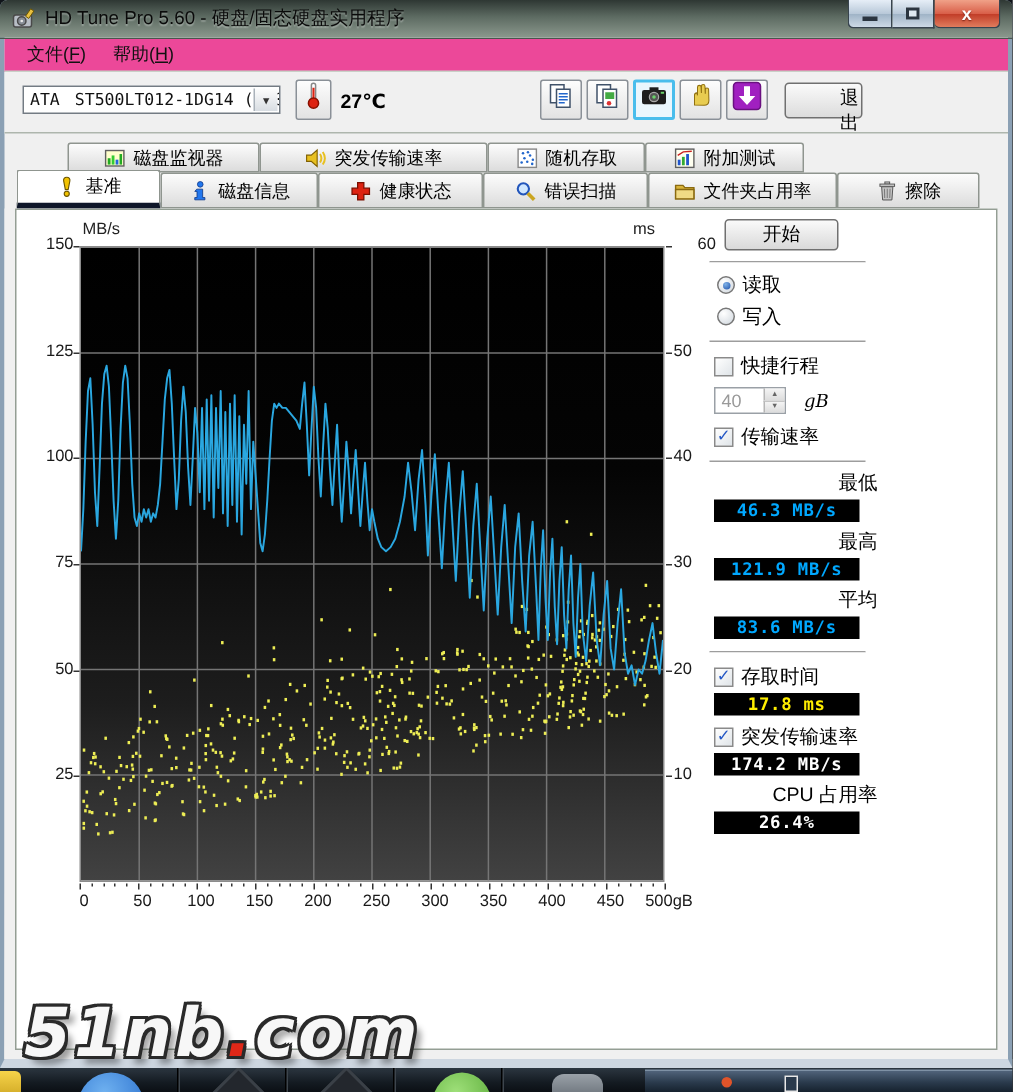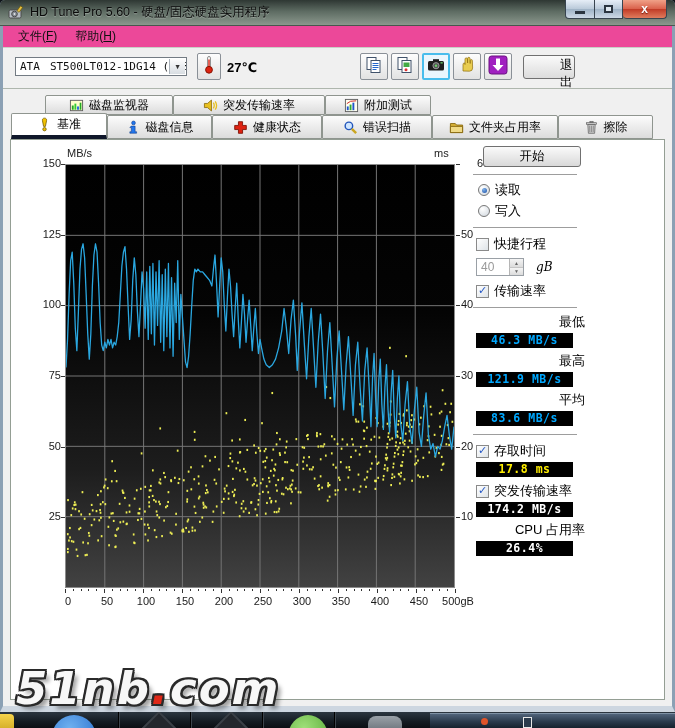--- a/index.html
+++ b/index.html
@@ -58,36 +58,36 @@
     border-radius:2px 2px 0 0;}
   .tabrow1 .tab{border-bottom:1px solid #8f958f;}
   .tabrow2 .tab{border-bottom:1px solid #8f958f;}
   .tabrow2 .tab.active{background:#fff;border-bottom:4px solid #0f172a;height:26px;margin-top:-2px;z-index:3;}
   .tab .ticon{width:15px;height:15px;display:inline-block;}
   .tab .ticon svg{width:15px;height:15px;display:block;}
   
   .contentwrap{position:absolute;left:0;top:139px;width:669px;height:567px;background:#f0f0f0;}
   .panel{position:absolute;left:7px;top:0px;width:655px;height:561px;background:#fff;
     border:1px solid #949e94;}
-  .chart{position:absolute;left:16px;top:0;width:460px;height:520px;}
+  .chart{position:absolute;left:4px;top:0;width:460px;height:520px;}
   .plot{position:absolute;left:38px;top:24px;width:390px;height:424px;
     background:linear-gradient(180deg,#000 0%,#040404 35%,#1d1d1d 72%,#424242 100%);
     border:1px solid #8c8c8c;}
   .plot svg{position:absolute;left:0;top:0;width:100%;height:100%;}
   .axis-unit{position:absolute;top:7px;font-size:11px;color:#222;}
   .axis-unit.left{left:40px;}
   .axis-unit.right{left:407px;}
   .tick-label{position:absolute;font-size:11px;color:#1a1a1a;}
   .tl-left{width:30px;text-align:right;left:4px;}
   .tl-right{left:434px;text-align:left;}
   .tl-x{width:36px;text-align:center;top:455px;}
   .tickmark{position:absolute;background:#333;}
   
   .sidebar{position:absolute;left:458px;top:0;width:116px;font-size:13px;color:#000;}
-  .start-btn{display:block;margin:6px 0 0 14px;width:98px;height:21px;border:1px solid #707070;border-radius:3px;
+  .start-btn{display:block;margin:6px 0 0 14px;width:76px;height:21px;border:1px solid #707070;border-radius:3px;
     background:linear-gradient(180deg,#fafafa,#d9d9d9);font-size:12.5px;font-family:inherit;}
   .sep{height:2px;margin:7px 0 0 4px;width:104px;border-top:1px solid #9d9d9d;border-bottom:1px solid #fff;}
   .row{display:flex;align-items:center;gap:5px;}
   .radio-row{margin:5px 0 0 9px;}
   .radio-row + .radio-row{margin-top:3px;}
   .radio{width:12px;height:12px;border:1px solid #777;border-radius:50%;
     background:radial-gradient(circle at 35% 30%,#fff,#cfd6dd);position:relative;display:inline-block;}
   .radio.checked::after{content:"";position:absolute;left:2.5px;top:2.5px;width:5px;height:5px;border-radius:50%;
     background:radial-gradient(circle at 35% 30%,#7fb2e8,#1d4fa8);}
   .cb-row{margin:6px 0 0 7px;}
@@ -235,20 +235,38 @@
         <span>磁盘监视器</span>
       </div>
       <div class="tab" style="width: 152px;">
         <span class="ticon">
           <svg viewBox="0 0 16 16">
             <polygon points="1.5,5.8 4.8,5.8 9,2.2 9,13.8 4.8,10.2 1.5,10.2" fill="#e8c020" stroke="#806000" stroke-width="0.8"></polygon>
             <path d="M11 5 q2 3 0 6 M13 3.5 q3 4.5 0 9" fill="none" stroke="#e8c020" stroke-width="1.4"></path>
           </svg>
         </span>
         <span>突发传输速率</span>
+      </div>
+      <div class="tab" style="width: 105px;">
+        <span class="ticon">
+          <svg viewBox="0 0 16 16">
+            <rect x="1.5" y="1.5" width="13" height="13" fill="#fff" stroke="#888"></rect>
+            <g fill="#2266cc">
+              <circle cx="4" cy="11" r="0.9"></circle>
+              <circle cx="6" cy="8" r="0.9"></circle>
+              <circle cx="8" cy="10.5" r="0.9"></circle>
+              <circle cx="10" cy="6" r="0.9"></circle>
+              <circle cx="12" cy="9" r="0.9"></circle>
+              <circle cx="5" cy="4.5" r="0.9"></circle>
+              <circle cx="11.5" cy="12" r="0.9"></circle>
+              <circle cx="8.5" cy="3.8" r="0.9"></circle>
+            </g>
+          </svg>
+        </span>
+        <span>随机存取</span>
       </div>
       <div class="tab" style="width: 106px;">
         <span class="ticon">
           <svg viewBox="0 0 16 16">
             <rect x="1.5" y="1.5" width="13" height="13" fill="#fffff0" stroke="#606060"></rect>
             <rect x="3" y="9" width="2" height="4" fill="#2255cc"></rect>
             <rect x="6" y="7" width="2" height="6" fill="#33aa33"></rect>
             <rect x="9" y="5" width="2" height="8" fill="#2255cc"></rect>
             <polyline points="3,6 7,3.5 13,3" stroke="#cc2222" fill="none" stroke-width="1"></polyline>
           </svg>

